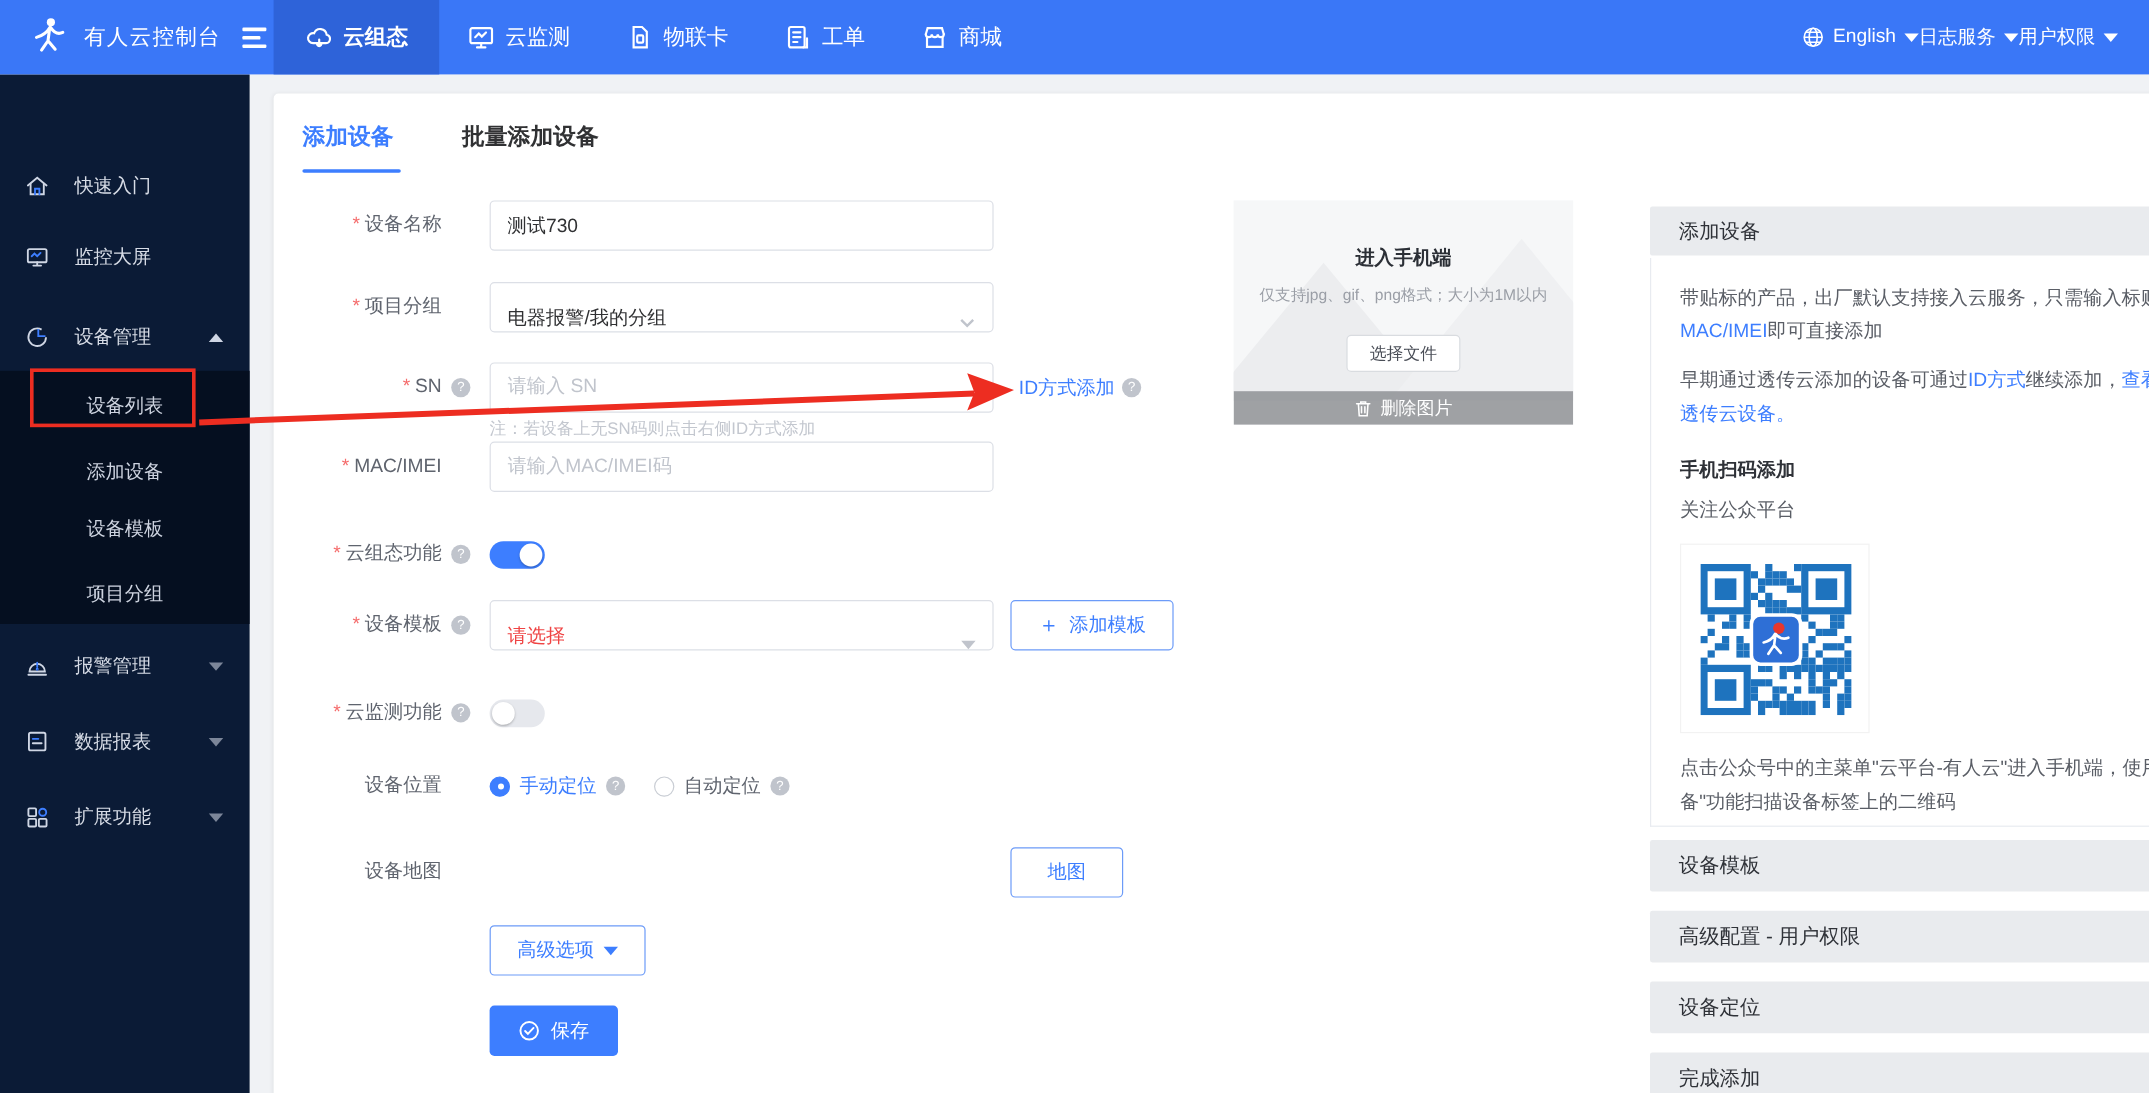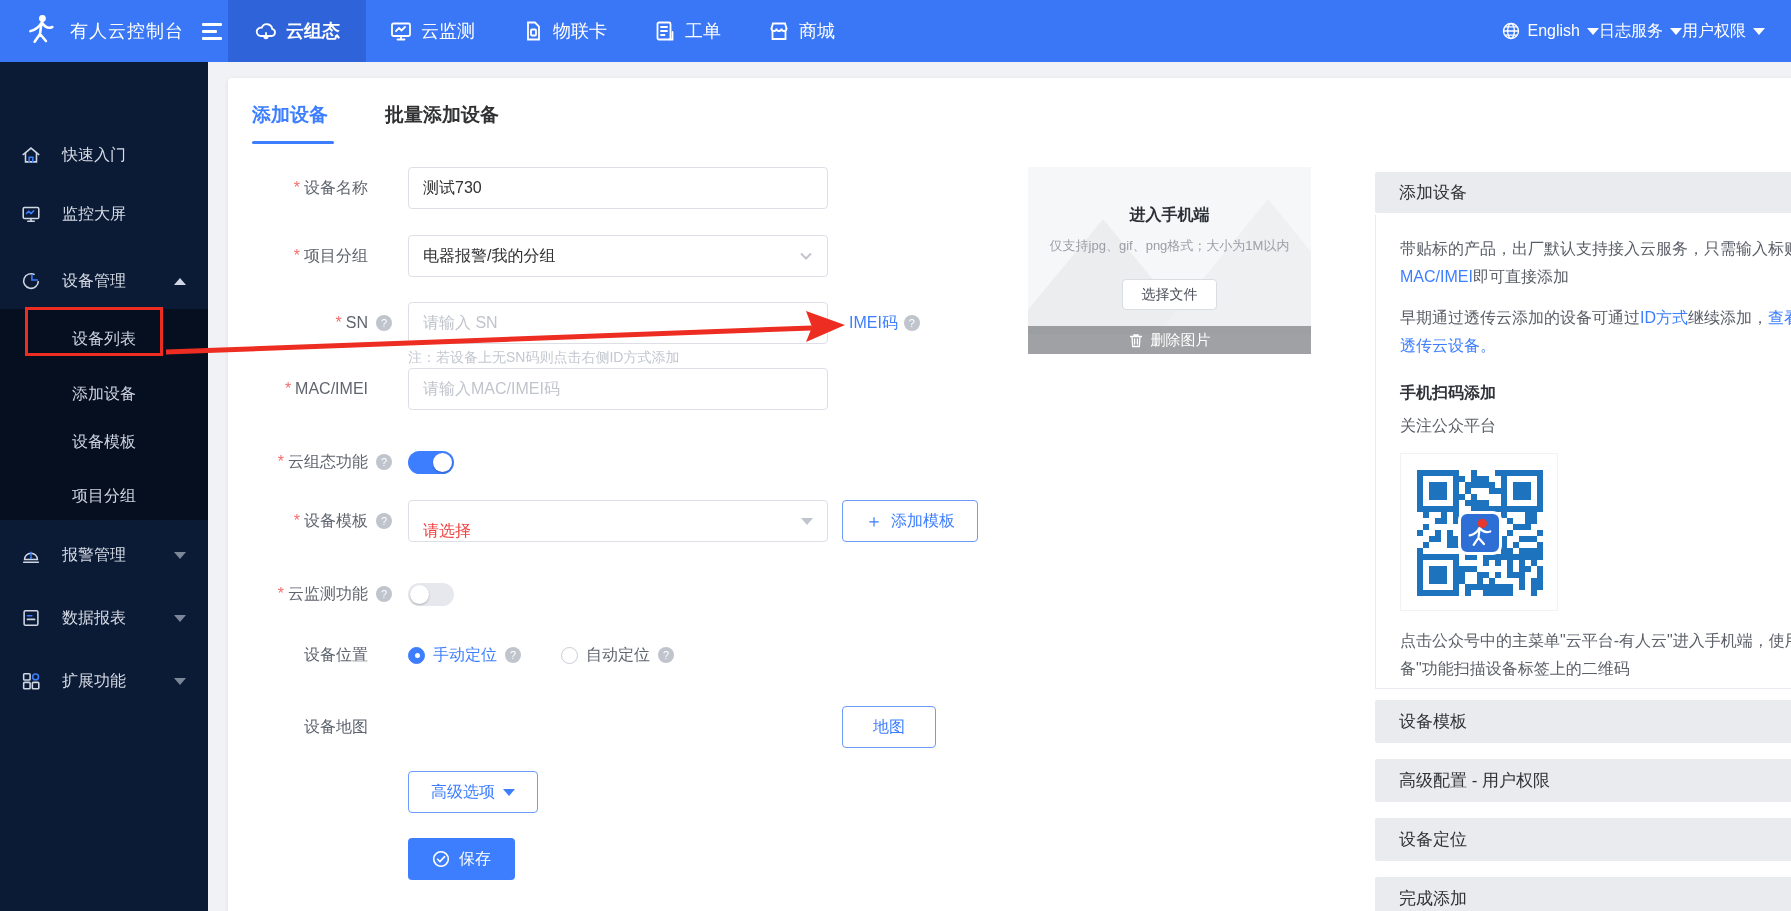--- a/index.html
+++ b/index.html
@@ -44,35 +44,35 @@
   
   .frow { position:absolute; left:228px; width:800px; height:42px; z-index:5; }
   .flabel { position:absolute; left:0; top:0; width:140px; text-align:right; line-height:42px; font-size:16px; color:#5f646e; white-space:nowrap; }
   .req::before { content:"*"; color:#F56C6C; margin-right:4px; }
   .qicon { position:absolute; left:148px; top:13px; width:16px; height:16px; border-radius:50%; background:#C0C4CC; color:#fff;
     font-size:11px; line-height:16px; text-align:center; cursor:pointer; z-index:6; }
   .fctl { position:absolute; left:180px; top:0; }
   .tinput, .selbox { width:420px; height:42px; border:1px solid #DCDFE6; border-radius:4px; background:#fff;
     font-size:16px; color:#303133; padding:0 14px; font-family:inherit; }
   .tinput::placeholder { color:#C0C4CC; }
-  .selbox { display:flex; align-items:center; justify-content:space-between; cursor:pointer; }
+  .selbox { display:flex; align-items:flex-end; justify-content:space-between; cursor:pointer; }
   .selbox .ph { color:#ef4444;margin-top:21px; }
   .chev { width:14px; height:14px; stroke:#C0C4CC; fill:none; stroke-width:2; }
   .caret-sel { width:0; height:0; border-left:6px solid transparent; border-right:6px solid transparent; border-top:7px solid #C0C4CC; }
   .fnote { position:absolute; left:408px; top:349px; font-size:14px; color:#C3C7CF; z-index:5; }
   .id-link { position:absolute; left:849px; top:302px; height:42px; display:flex; align-items:center; gap:6px; font-size:16px; color:#3D7EFF; cursor:pointer; z-index:5; }
   .id-link .qicon { position:static; }
   .tog { position:relative; width:46px; height:23px; border-radius:12px; background:#E6E8ED; cursor:pointer; margin-top:10px; transition:.2s; }
   .tog::after { content:""; position:absolute; top:2px; left:2px; width:19px; height:19px; border-radius:50%; background:#fff; box-shadow:0 1px 2px rgba(0,0,0,.25); }
   .tog.on { background:#3D7EFF; }
   .tog.on::after { left:25px; }
   .btn-outline { height:42px; border:1px solid #6C9BF8; border-radius:4px; background:#fff; color:#3D7EFF; font-size:16px;
     padding:0 22px; cursor:pointer; display:inline-flex; align-items:center; gap:8px; font-family:inherit; }
   .plus { font-size:18px; line-height:1; }
-  .radio-group { display:flex; align-items:center; gap:40px; height:42px; }
+  .radio-group { display:flex; align-items:center; gap:24px; height:42px; }
   .radio-opt { display:flex; align-items:center; gap:8px; font-size:16px; color:#5f646e; cursor:pointer; }
   .radio { width:17px; height:17px; border-radius:50%; border:1px solid #C9CDD4; background:#fff; position:relative; }
   .radio.checked { background:#3D7EFF; border-color:#3D7EFF; }
   .radio.checked::after { content:""; position:absolute; left:5.5px; top:5.5px; width:5px; height:5px; border-radius:50%; background:#fff; }
   .radio-opt.sel { color:#3D7EFF; }
   .radio-opt .qicon { position:static; }
   #row-advanced { left:408px; top:771px; z-index:5; position:absolute; }
   #row-save { left:408px; top:838px; z-index:5; position:absolute; }
   .btn-primary { height:42px; background:#3D7EFF; border:none; border-radius:4px; color:#fff; font-size:16px; padding:0 24px;
     cursor:pointer; display:inline-flex; align-items:center; gap:9px; font-family:Liberation Sans, sans-serif; }
@@ -271,21 +271,21 @@
       </svg>
   </div>
 </div>
 
 <div class="frow" style="top:302px">
   <span class="flabel req">SN</span>
   <span class="qicon">?</span>
   <input class="tinput fctl" placeholder="请输入 SN" style="">
 </div>
 <div class="id-link">
-  <span>IMEI码</span>
+  <span>ID方式添加</span>
   <span class="qicon">?</span>
 </div>
 <div class="fnote">注：若设备上无SN码则点击右侧ID方式添加</div>
 
 <div class="frow" style="top:368px">
   <span class="flabel req">MAC/IMEI</span>
   <input class="tinput fctl" placeholder="请输入MAC/IMEI码" style="">
 </div>
 
 <div class="frow" style="top:441px">

